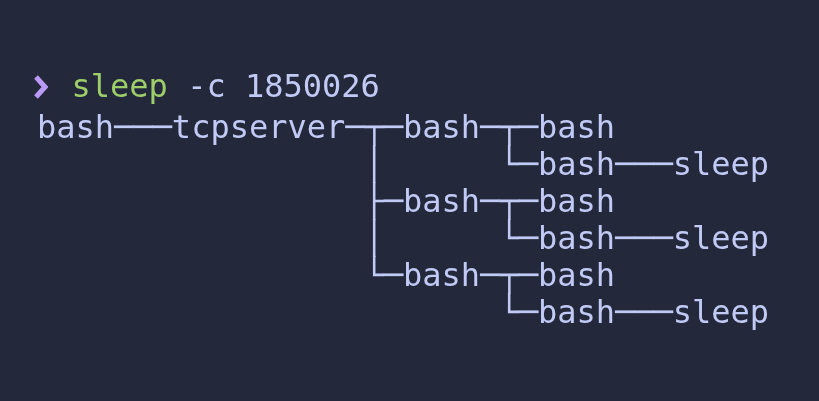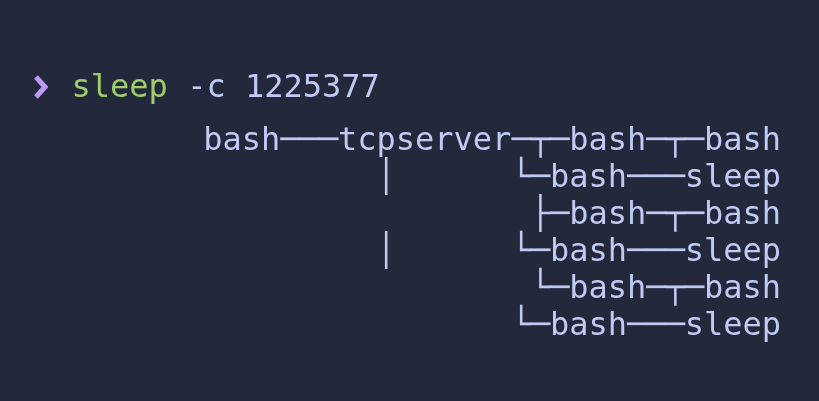--- a/index.html
+++ b/index.html
@@ -41,35 +41,34 @@
   }
   .cmd {
     color: var(--green, #9ece6a);
     padding-left: 1ch;
   }
   .args {
     color: var(--fg, #c0caf5);
     padding-left: 1ch;
   }
   pre.tree {
-    margin: 16px;
+    margin: 4px;
     padding: 0;
     font: inherit;
     line-height: 37px;
     white-space: pre;
     color: var(--fg, #c0caf5);
-    text-align: right;
   }
 </style>
 </head>
 <body>
 
 <div class="terminal">
   <div class="line"><span class="prompt-symbol"><svg width="15" height="26" viewBox="0 0 15 26" aria-hidden="true">
           <polyline points="3,3 12,13 3,23" fill="none" stroke="var(--purple, #bb9af7)" stroke-width="5" stroke-linecap="butt" stroke-linejoin="miter"></polyline>
-        </svg></span><span class="cmd">sleep</span><span class="args">-c 1225377</span></div>
+        </svg></span><span class="cmd">sleep</span><span class="args">-c 1850026</span></div>
   <pre class="tree">bash───tcpserver─┬─bash─┬─bash
                  │      └─bash───sleep
                  ├─bash─┬─bash
                  │      └─bash───sleep
                  └─bash─┬─bash
                         └─bash───sleep</pre>
 </div>
 
 </body></html>

